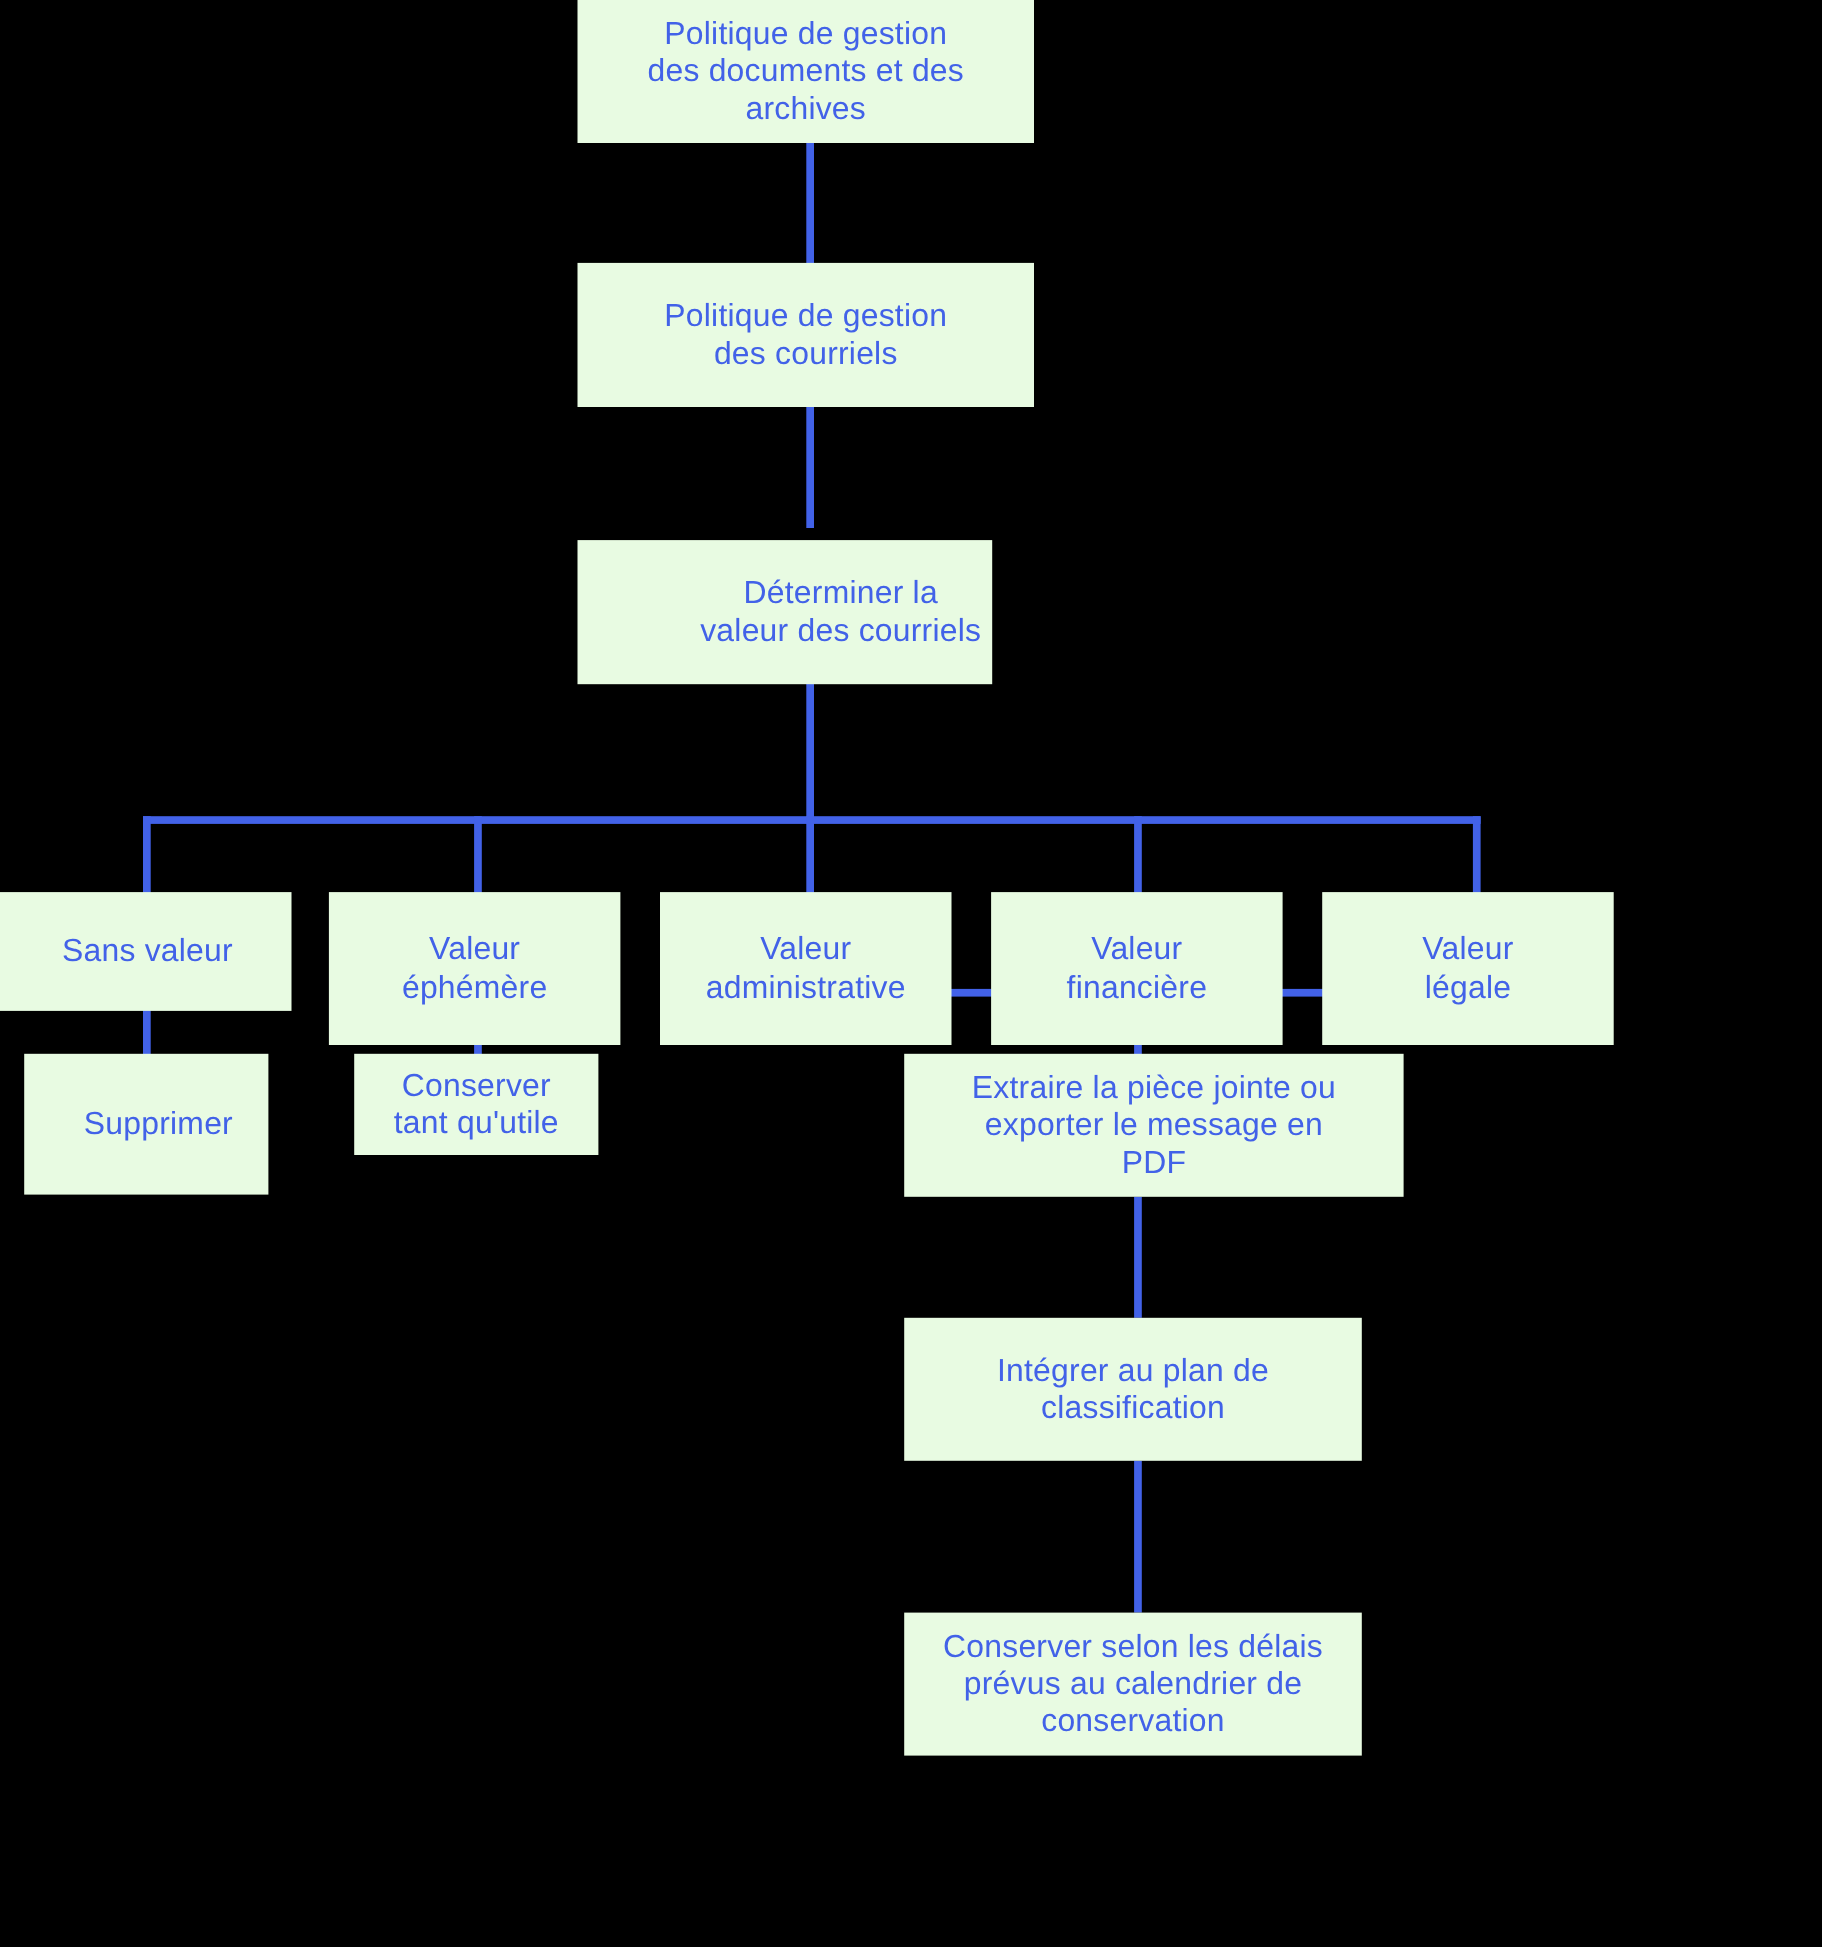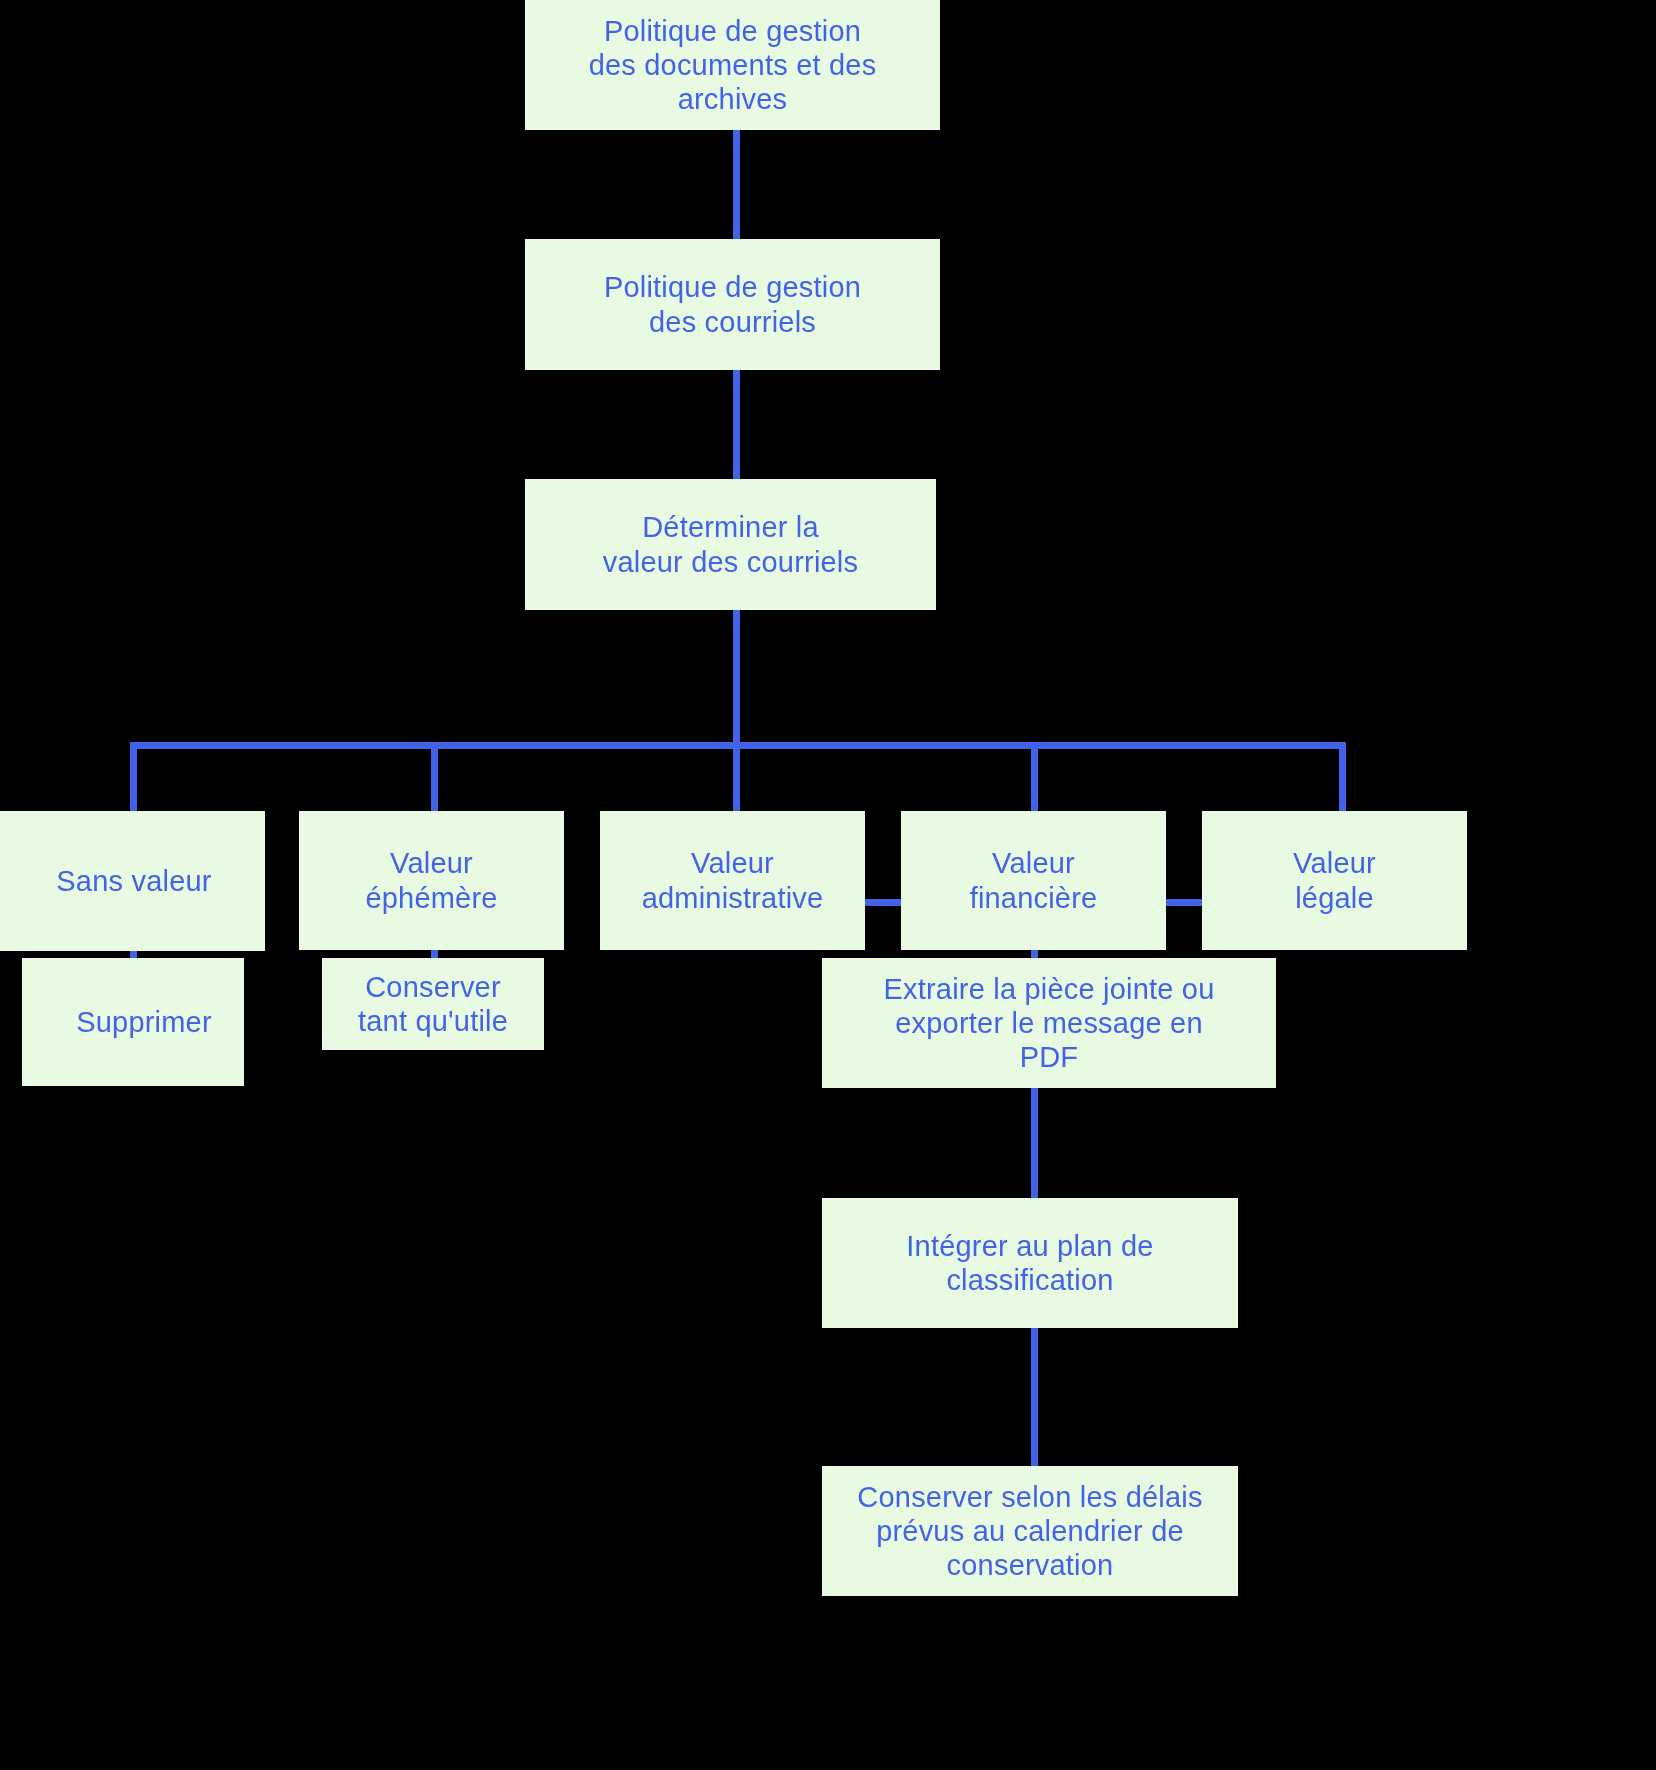--- a/index.html
+++ b/index.html
@@ -54,26 +54,26 @@
     <span>Politique de gestion
 des documents et des
 archives</span>
   </div>
 
   <div class="node" style="left:525px;top:239px;width:415px;height:131px;">
     <span>Politique de gestion
 des courriels</span>
   </div>
 
-  <div class="node" style="left:525px;top:479px;width:411px;height:131px;">
+  <div class="node" style="left:525px;top:491px;width:377px;height:131px;justify-content:flex-end;">
     <span>Déterminer la
 valeur des courriels</span>
   </div>
 
-  <div class="node" style="left:0px;top:811px;width:265px;height:140px;padding-left:13px;">
+  <div class="node" style="left:0px;top:811px;width:265px;height:108px;padding-left:13px;">
     <span>Sans valeur</span>
   </div>
 
   <div class="node" style="left:299px;top:811px;width:265px;height:139px;">
     <span>Valeur
 éphémère</span>
   </div>
 
   <div class="node" style="left:600px;top:811px;width:265px;height:139px;">
     <span>Valeur

